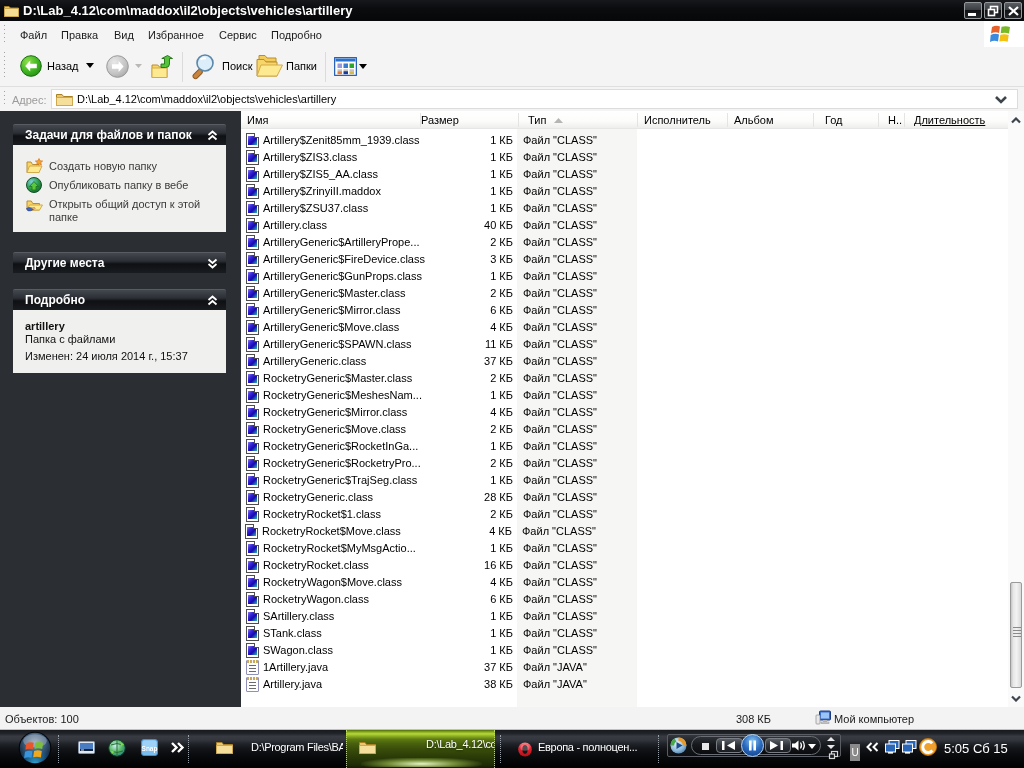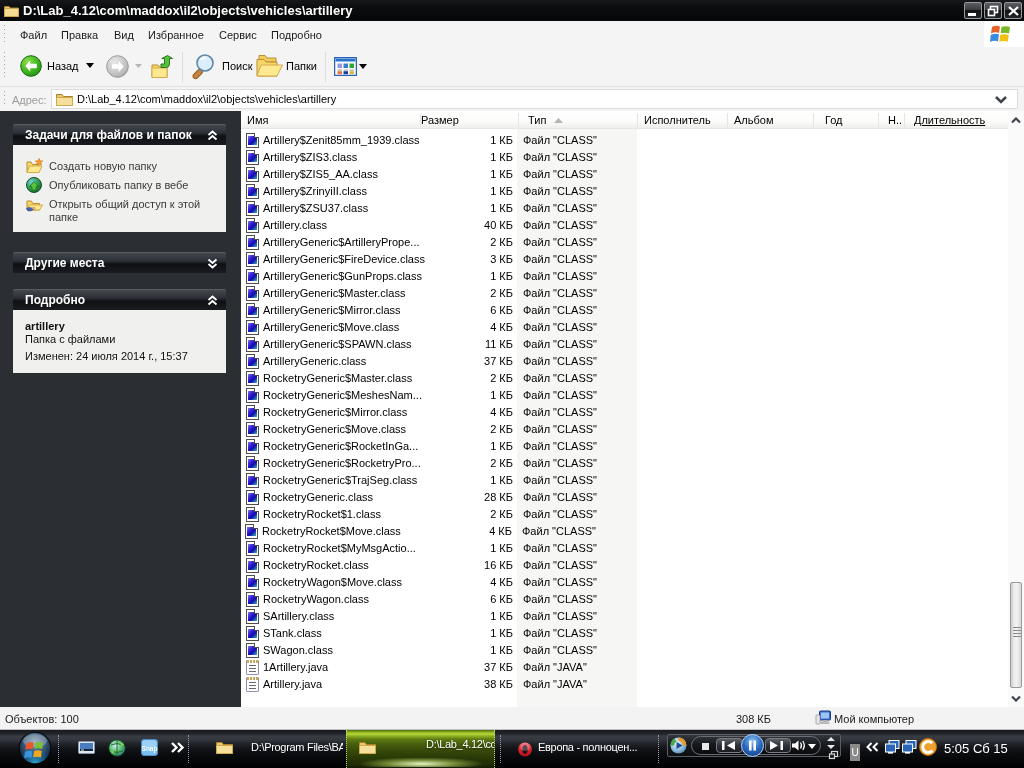--- a/index.html
+++ b/index.html
@@ -233,21 +233,21 @@
         <span class="ftype abs">Файл "CLASS"</span>
       </div>
 <div class="row abs" style="left:1px;top:55px;width:764px;">
         <span class="icon-cls abs"></span>
         <span class="fname abs">Artillery$ZIS5_AA.class</span>
         <span class="fsize abs" style="left:180px;width:91px;">1 КБ</span>
         <span class="ftype abs">Файл "CLASS"</span>
       </div>
 <div class="row abs" style="left:1px;top:72px;width:764px;">
         <span class="icon-cls abs"></span>
-        <span class="fname abs">Artillery$ZrinyiII.class</span>
+        <span class="fname abs">Artillery$ZrinyiII.maddox</span>
         <span class="fsize abs" style="left:180px;width:91px;">1 КБ</span>
         <span class="ftype abs">Файл "CLASS"</span>
       </div>
 <div class="row abs" style="left:1px;top:89px;width:764px;">
         <span class="icon-cls abs"></span>
         <span class="fname abs">Artillery$ZSU37.class</span>
         <span class="fsize abs" style="left:180px;width:91px;">1 КБ</span>
         <span class="ftype abs">Файл "CLASS"</span>
       </div>
 <div class="row abs" style="left:1px;top:106px;width:764px;">

